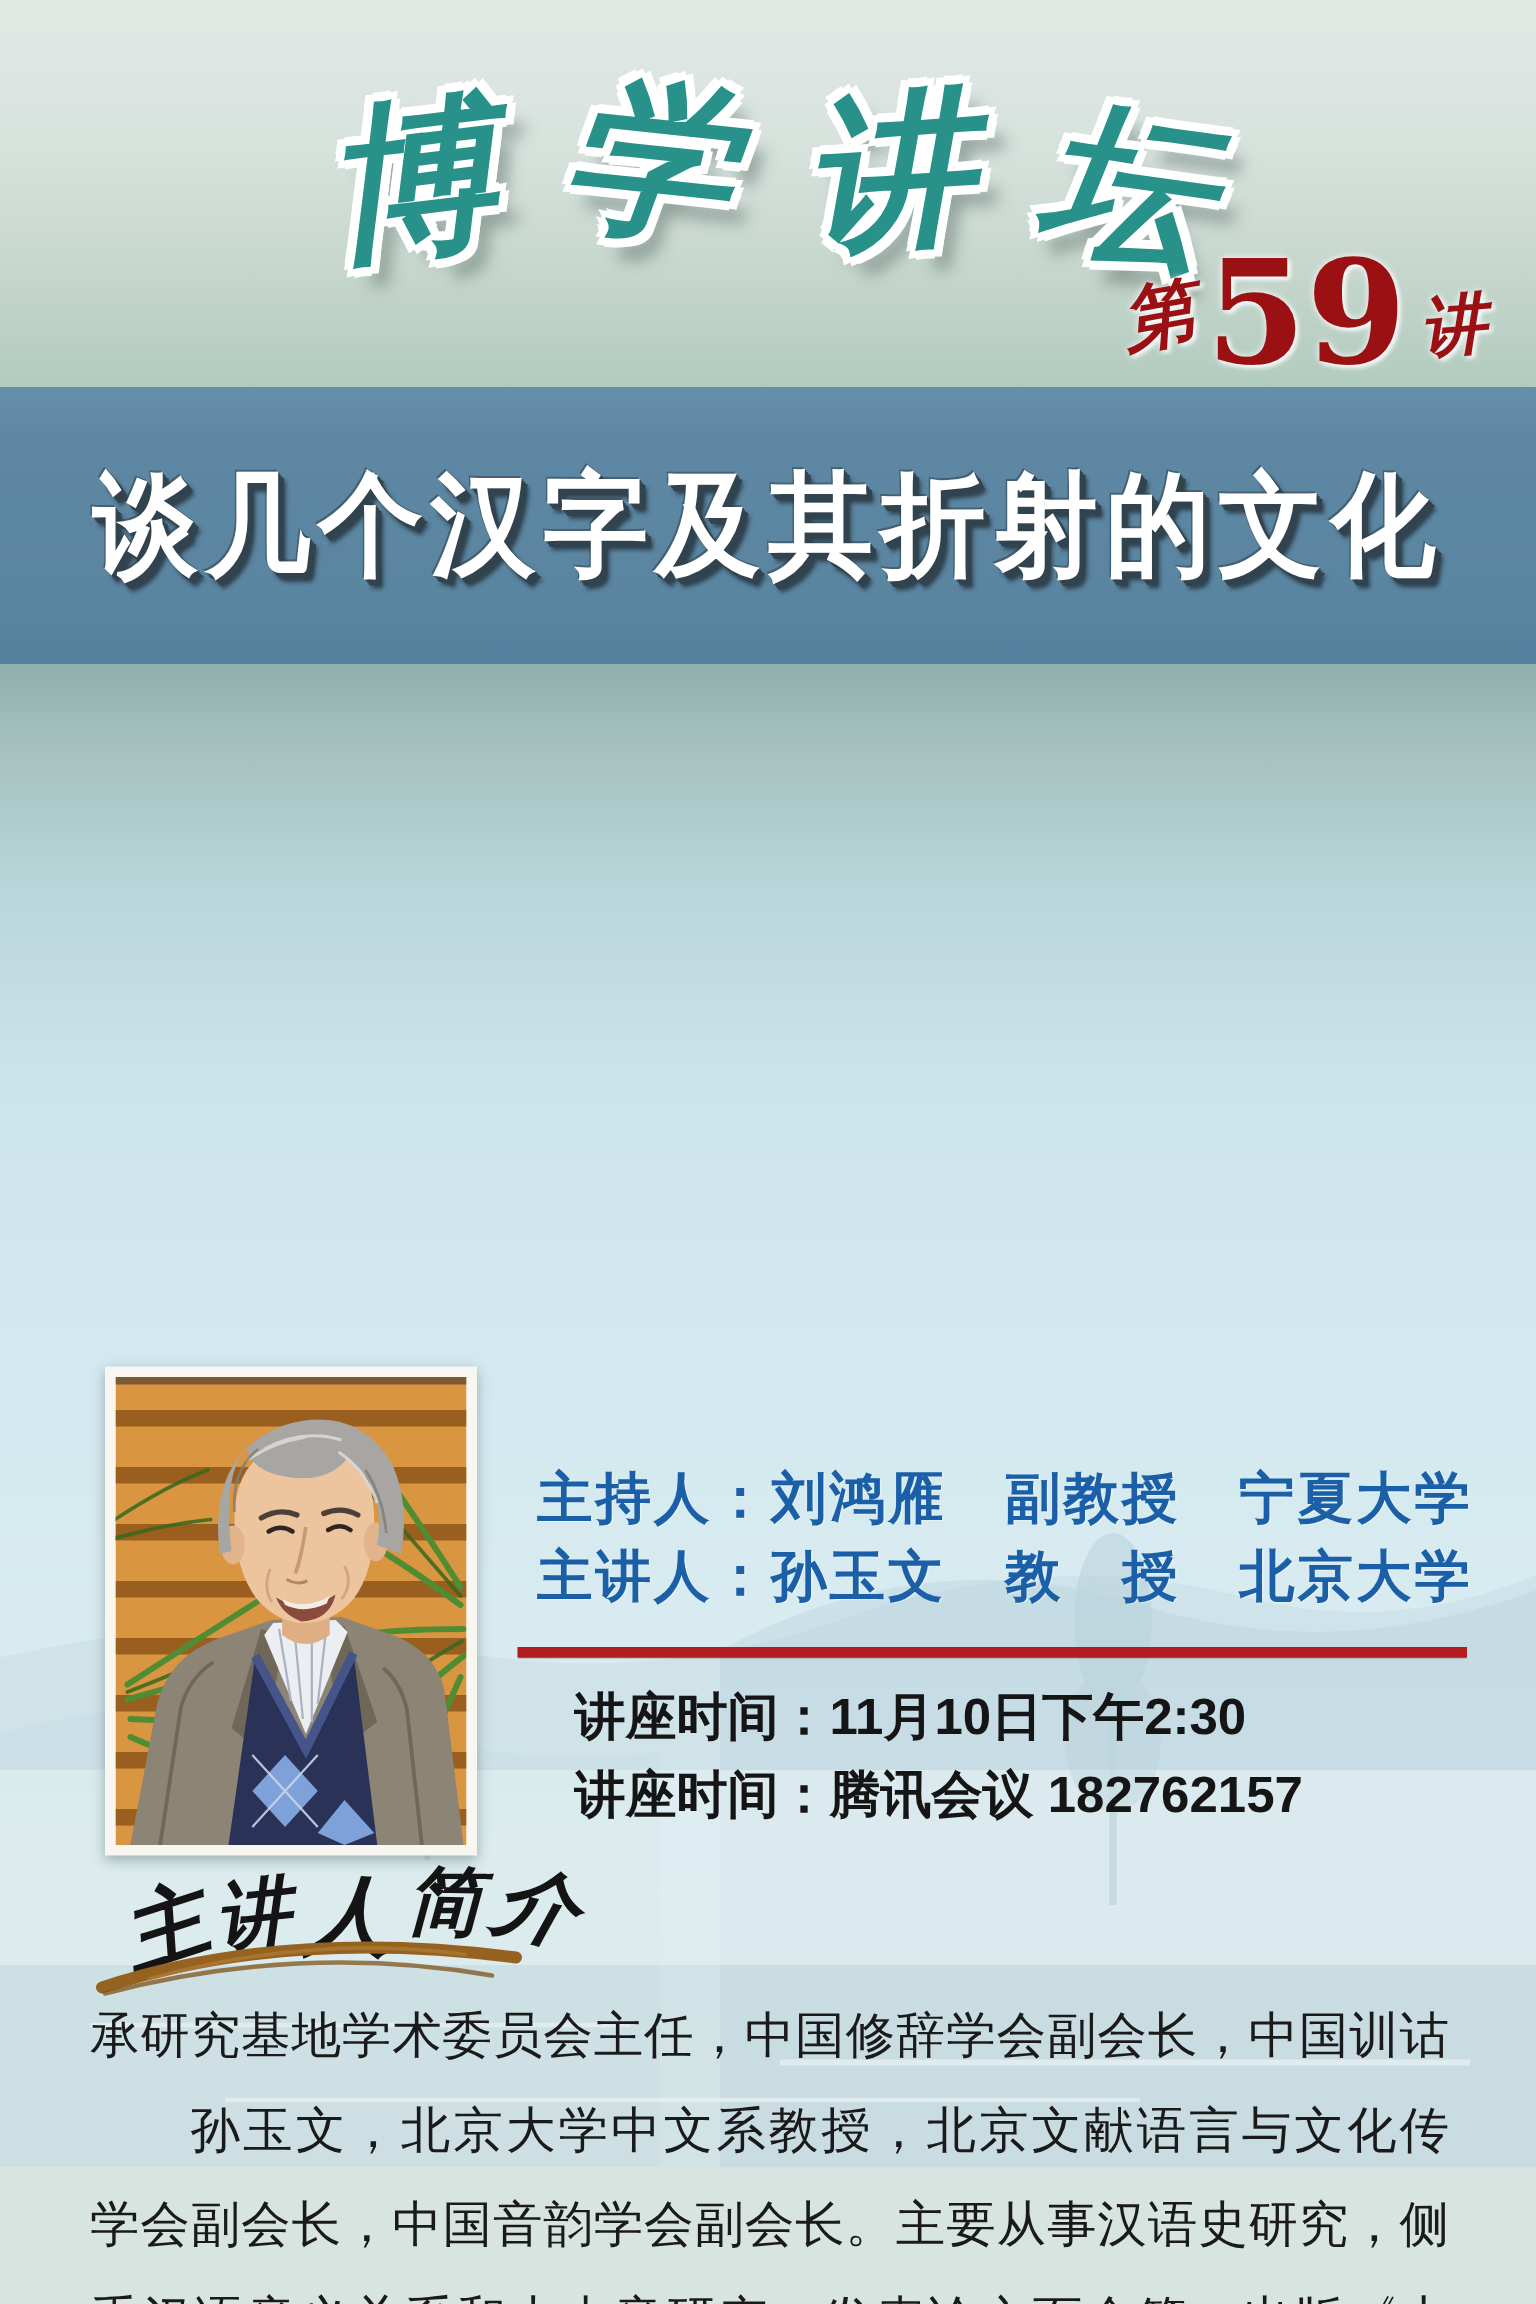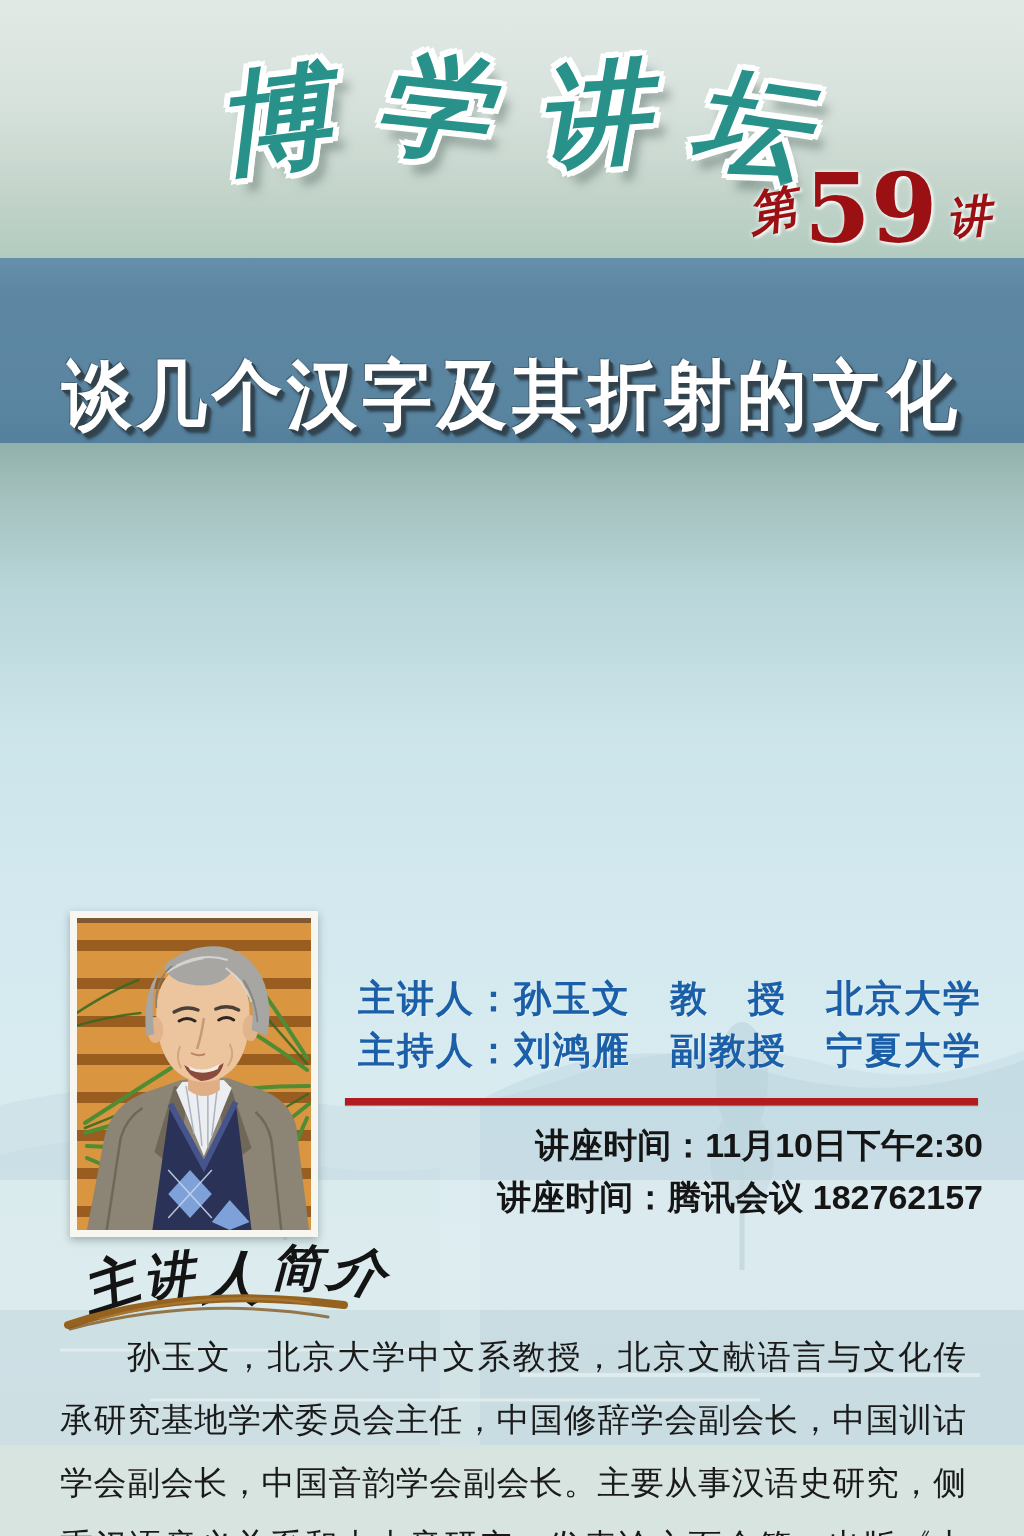--- a/index.html
+++ b/index.html
@@ -62,21 +62,21 @@
   .lecture-no .no-suffix {
     font-size: 44px; font-weight: bold; font-style: italic;
     transform: rotate(-5deg) translateY(8px);
   }
 
   
   .banner {
     position: absolute; left: 0; top: 258px;
     width: 1024px; height: 185px;
     background: linear-gradient(180deg, #6690aa 0%, #5d87a3 18%, #5a85a1 82%, #54809d 100%);
-    display: flex; align-items: flex-end; justify-content: center;
+    display: flex; align-items: center; justify-content: center;
   }
   .banner-title {
     font-size: 70px;
     font-weight: 900;
     color: #ffffff;
     letter-spacing: 5px;
     white-space: nowrap;
     transform: scaleY(1.08);
     text-shadow:
       1px 1px 0 #31434e, 2px 2px 0 #31434e, 3px 3px 0 #31434e,
@@ -129,21 +129,20 @@
   .red-line {
     position: absolute; left: 345px; top: 655px;
     width: 633px; height: 7px;
     background: #b11c21;
     box-shadow: 0 1px 1px rgba(90,10,12,0.5);
   }
 
   .meta-block {
     position: absolute; left: 383px; top: 676px;
     width: 600px;
-    text-align: right;
   }
   .meta-row {
     font-size: 34px;
     font-weight: bold;
     color: #151515;
     line-height: 52px;
     white-space: nowrap;
   }
 
   
@@ -332,43 +331,43 @@
         <path d="M128,100 Q125,120 121,131" stroke="#c89a74" stroke-width="2.5" fill="none"></path>
         <path d="M115,135 Q122,139 129,136" stroke="#b8855e" stroke-width="2" fill="none"></path>
         <path d="M104,128 Q99,140 105,150" stroke="#d3a67d" stroke-width="2" fill="none"></path>
         <path d="M154,126 Q160,138 152,148" stroke="#d3a67d" stroke-width="2" fill="none"></path>
         <path d="M108,147 Q127,159 148,145 Q144,162 125,163 Q112,158 108,147 Z" fill="#8a4a3c"></path>
         <path d="M112,148 Q127,156 144,146 L142,151 Q127,158 114,152 Z" fill="#f2ece2"></path>
       </svg>
     </div>
 
     <div class="info-block">
+      <div class="info-row"><span>主持人：</span><span>刘鸿雁　副教授　宁夏大学</span></div>
       <div class="info-row"><span>主讲人：</span><span>孙玉文　教　授　北京大学</span></div>
-      <div class="info-row"><span>主持人：</span><span>刘鸿雁　副教授　宁夏大学</span></div>
     </div>
 
     <div class="red-line"></div>
 
     <div class="meta-block">
       <div class="meta-row"><span>讲座时间：</span><span>11月10日下午2:30</span></div>
       <div class="meta-row"><span>讲座时间：</span><span>腾讯会议 182762157</span></div>
     </div>
 
     <div class="cursive-heading">
       <span class="h-char h0">主</span><span class="h-char h1">讲</span><span class="h-char h2">人</span><span class="h-char h3">简</span><span class="h-char h4">介</span>
     </div>
     <svg class="swoosh" viewBox="0 0 295 58">
       <path d="M8,48 Q130,8 284,28" stroke="#96621f" stroke-width="8" fill="none" stroke-linecap="round"></path>
       <path d="M10,52 Q140,18 268,40" stroke="#7d5118" stroke-width="3" fill="none" stroke-linecap="round" opacity="0.75"></path>
       <path d="M40,42 Q150,12 250,26" stroke="#ab7a33" stroke-width="2.5" fill="none" stroke-linecap="round" opacity="0.8"></path>
     </svg>
 
     <div class="bio-block">
+      <div class="bio-line">承研究基地学术委员会主任，中国修辞学会副会长，中国训诂</div>
       <div class="bio-line first">孙玉文，北京大学中文系教授，北京文献语言与文化传</div>
-      <div class="bio-line">承研究基地学术委员会主任，中国修辞学会副会长，中国训诂</div>
       <div class="bio-line">学会副会长，中国音韵学会副会长。主要从事汉语史研究，侧</div>
       <div class="bio-line">重汉语音义关系和上古音研究，发表论文百余篇，出版《上</div>
 
     </div>
   </div>
 
 
 </div>
 
 </body></html>

